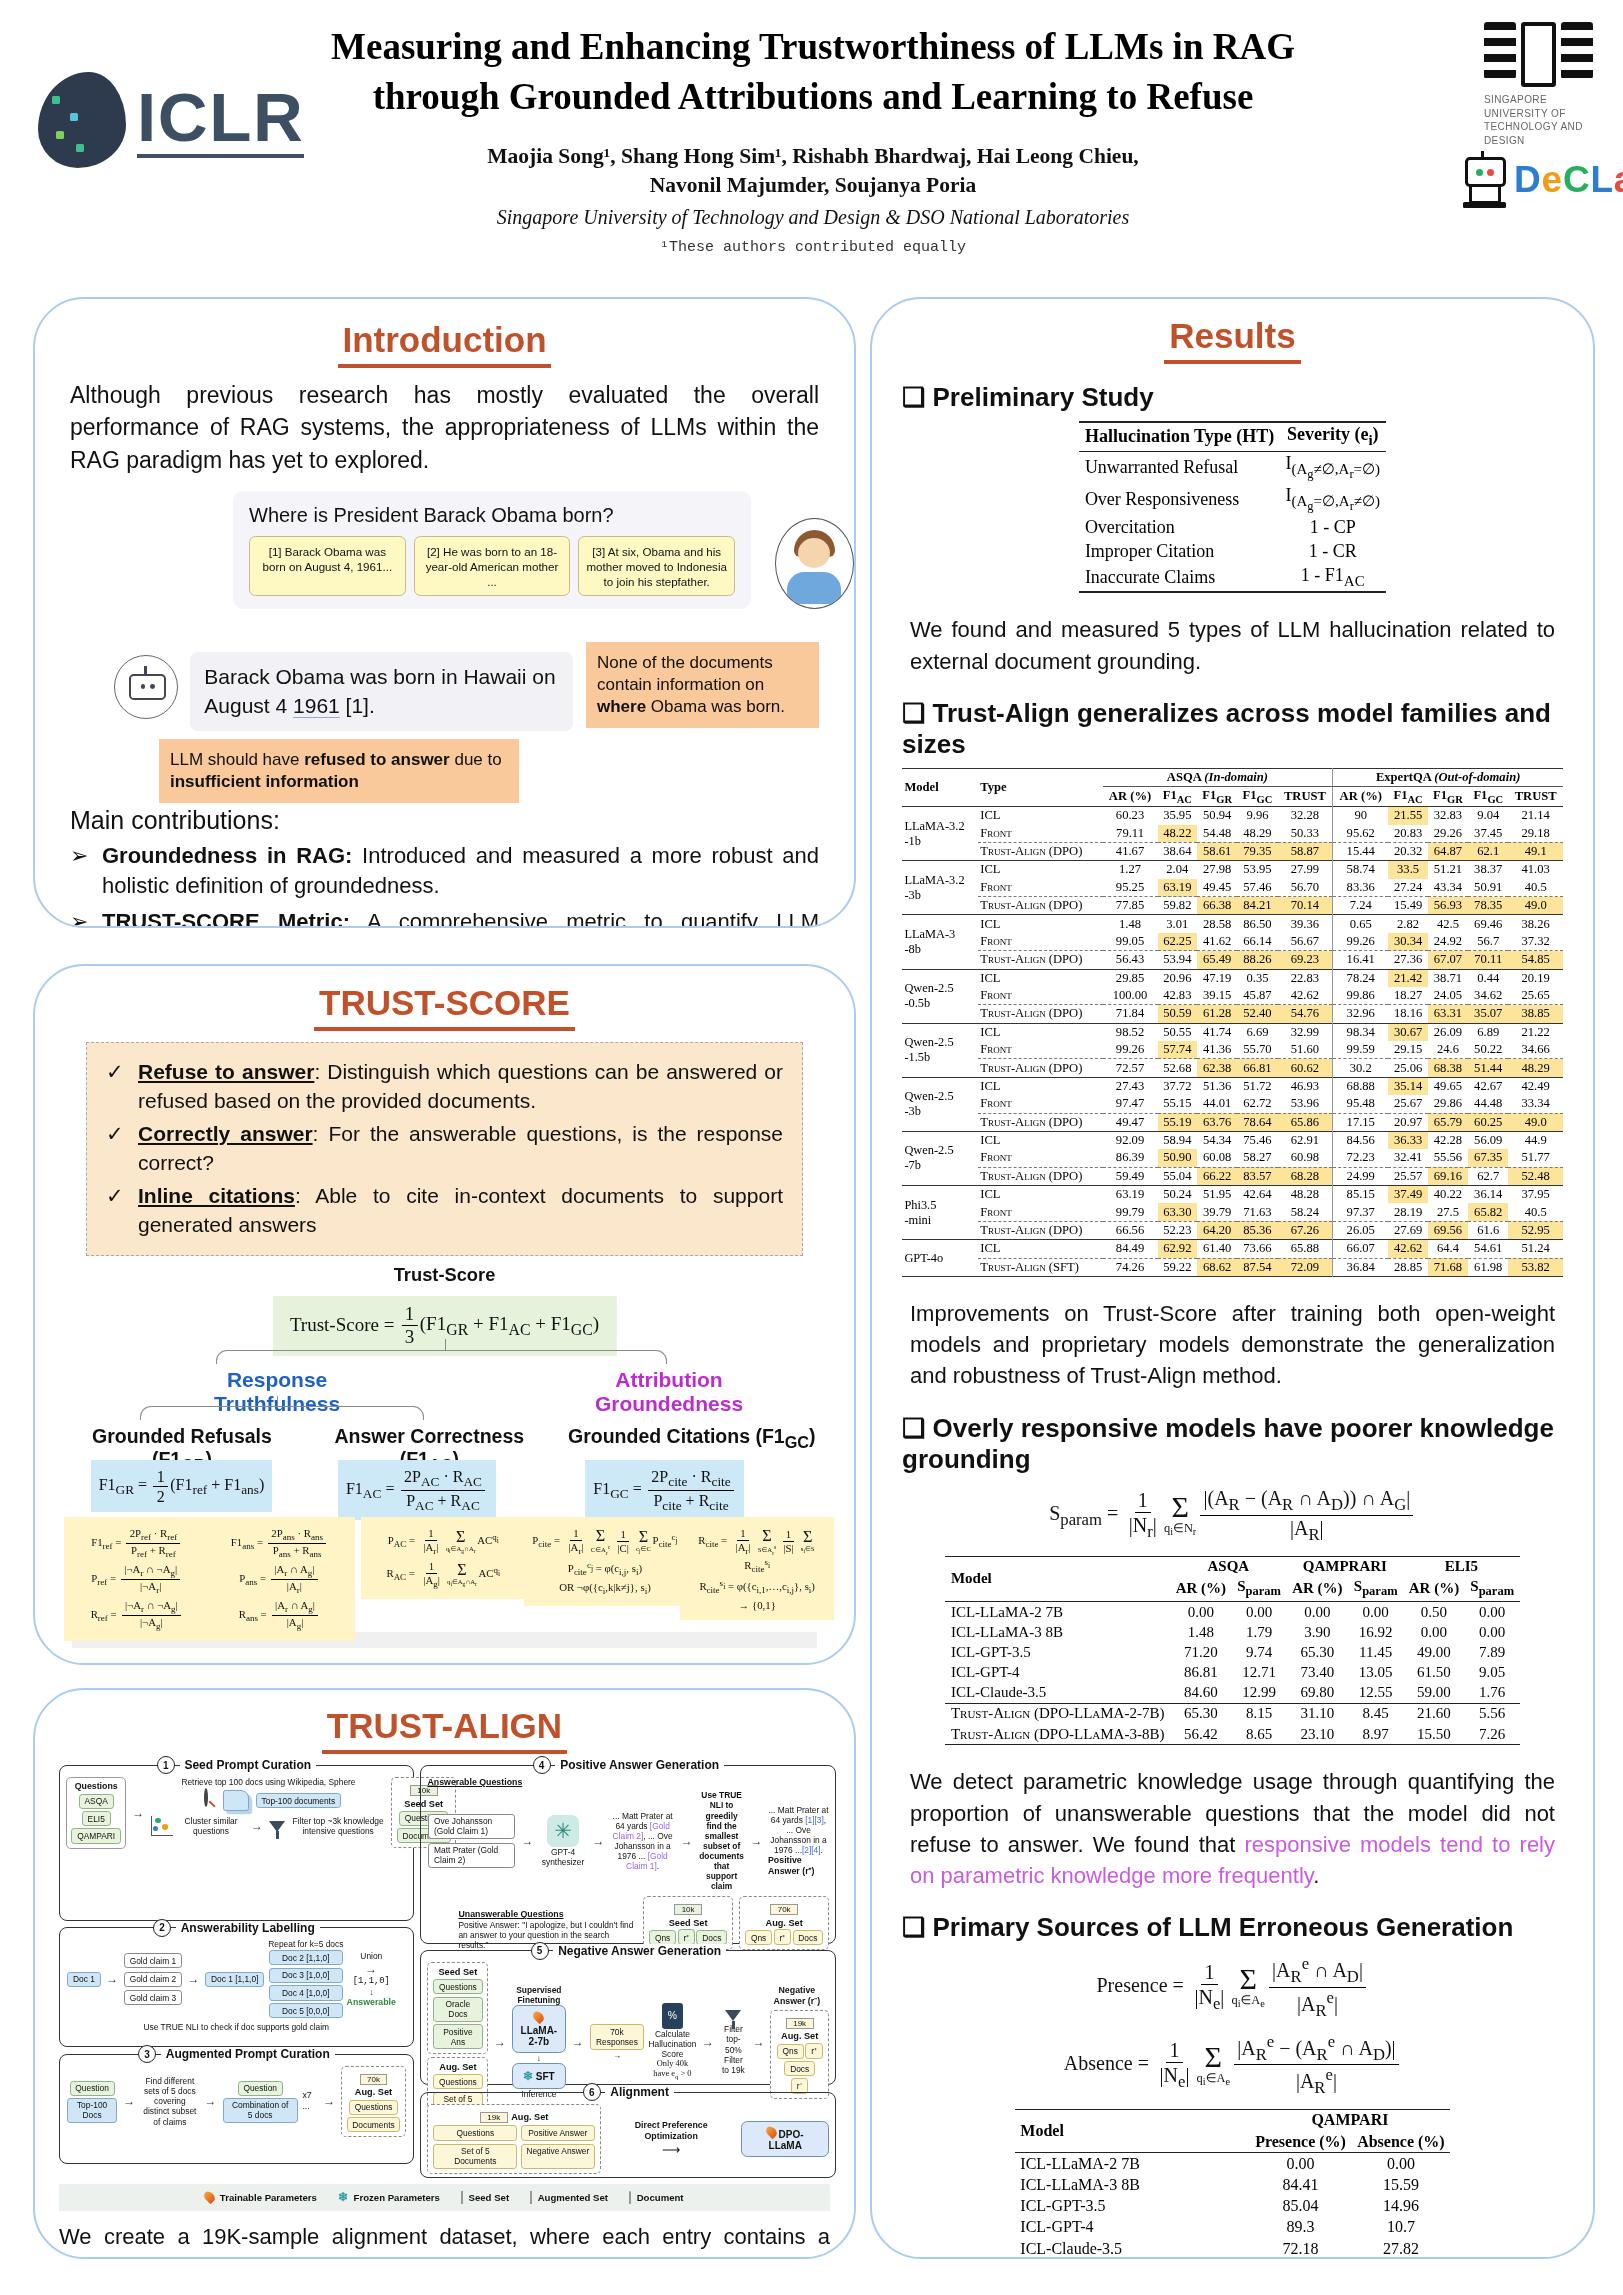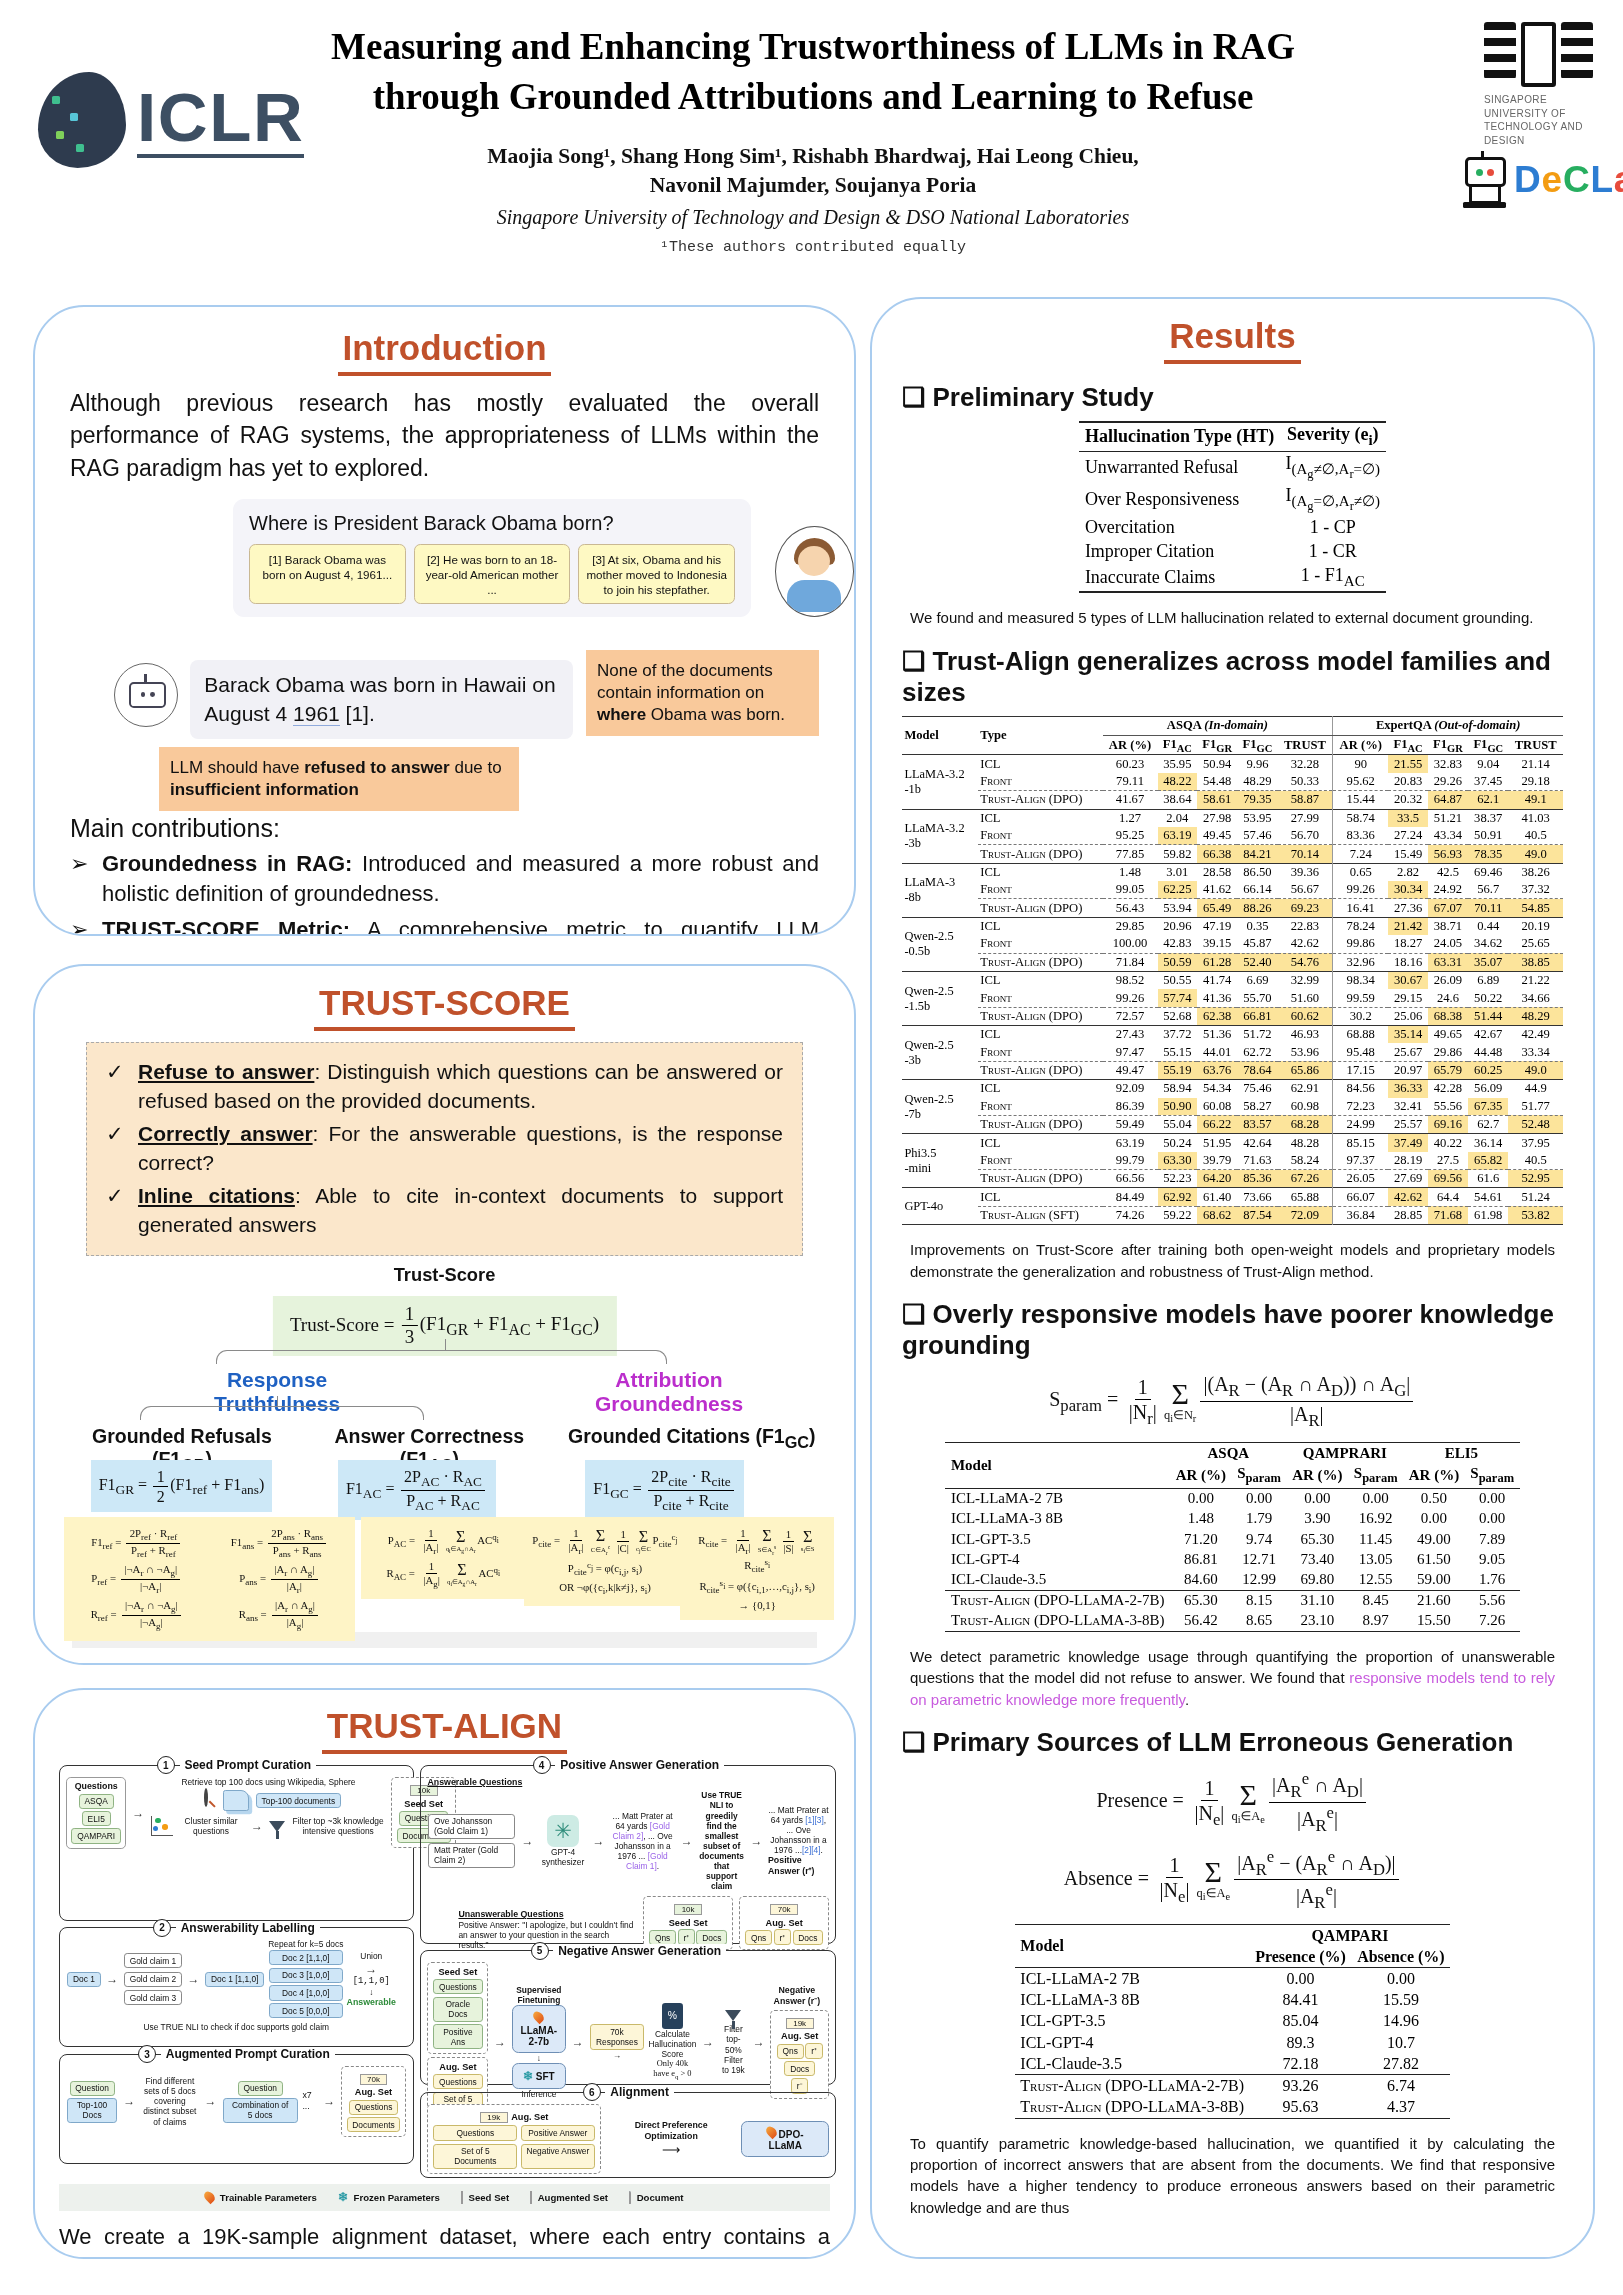--- a/index.html
+++ b/index.html
@@ -22,21 +22,21 @@
   .declare{position:absolute;left:1463px;top:151px;display:flex;align-items:center;gap:8px;}
   .robot{width:43px;height:57px;position:relative;}
   .robot .rh{width:35px;height:24px;border:3.2px solid #111;border-radius:4.8px;position:absolute;left:1.6px;top:6.4px;display:flex;align-items:center;justify-content:center;gap:4px;}
   .robot .rh i{width:7.2px;height:7.2px;border-radius:50%;}
   .robot .ant{position:absolute;left:17.5px;top:0;width:3.2px;height:6.4px;background:#111;}
   .robot .rb{position:absolute;left:6.4px;top:33px;width:25.5px;height:14.3px;border:3.2px solid #111;border-radius:2.4px;}
   .robot .base{position:absolute;left:0;top:51px;width:43px;height:6.4px;background:#111;border-radius:1.6px;}
   .declare-txt{font-size:37px;font-weight:bold;letter-spacing:0.8px;}
   
   .panel{position:absolute;border:2.4px solid #A9CCEF;border-radius:51px;background:#fff;overflow:hidden;box-sizing:border-box;}
-  #p-intro{left:33px;top:305px;width:823px;height:631px;padding:14.3px 35px;}
+  #p-intro{left:33px;top:297px;width:823px;height:631px;padding:14.3px 35px;}
   #p-score{left:33px;top:964px;width:823px;height:701px;padding:11px 29px;}
   #p-align{left:33px;top:1688px;width:823px;height:571px;padding:9.6px 24px;}
   #p-results{left:870px;top:297px;width:725px;height:1962px;padding:11px 30px;}
   .sec-hwrap{text-align:center;margin:6.4px 0 11px;}
   .sec-h{display:inline-block;font-size:35px;font-weight:bold;color:#C0512B;border-bottom:4px solid #C0512B;padding:0 4.8px 4px;}
   .body-p{font-size:23px;line-height:1.42;text-align:justify;margin:4.8px 0;}
   
   .illus{position:relative;height:312px;margin-top:9.6px;}
   .qa-card{position:absolute;left:163px;top:4.8px;width:518px;background:#F4F4F9;border-radius:11px;padding:12.8px 16px;box-sizing:border-box;}
   .qa-q{font-size:20px;margin-bottom:9.6px;}
@@ -114,21 +114,21 @@
   .scat{width:21px;height:19px;border-left:1.6px solid #555;border-bottom:1.6px solid #555;position:relative;}
   .scat i{position:absolute;width:5.6px;height:5.6px;border-radius:50%;}
   .calc{width:21px;height:25.5px;background:#27415c;border-radius:3.2px;color:#fff;font-size:10.4px;display:flex;align-items:center;justify-content:center;}
   .nnbox{background:#DCE9F8;border:1.2px solid #6E8FB5;border-radius:6.4px;padding:4.8px 8px;font-size:10px;font-weight:bold;text-align:center;}
   .ta-legend{display:flex;justify-content:center;gap:21px;background:#EDF1ED;padding:6.4px 4.8px;margin-top:6.4px;align-items:center;}
   .ta-legend .li{display:flex;align-items:center;gap:5.6px;font-size:9.6px;font-weight:bold;line-height:1.15;}
   .swatch{width:21px;height:14.3px;border:0.8px solid #999;}
   .ta-p{font-size:22px;line-height:1.4;text-align:justify;margin-top:11px;}
   
   .res-h{font-size:26px;font-weight:bold;margin:17.5px 0 8px;}
-  .res-p{font-size:15px;line-height:1.42;text-align:justify;margin:14px 8px;}
+  .res-p{font-size:22px;line-height:1.42;text-align:justify;margin:21px 8px;}
   .tbl{border-collapse:collapse;margin:6.4px auto;font-family:"Liberation Serif",serif;color:#000;}
   .tbl th,.tbl td{padding:1.6px 5.6px;text-align:center;font-weight:normal;}
   .tbl th{font-weight:bold;}
   .tbl .l{text-align:left;}
   .hl{background:#FCE49B;}
   .sc{font-variant:small-caps;}
   .model{white-space:pre-line;font-size:12.4px;}
   .vd{border-left:0.8px solid #999;}
   #hallu-tbl{font-size:18px;}
   #hallu-tbl thead tr{border-top:2px solid #222;border-bottom:1.2px solid #222;}

